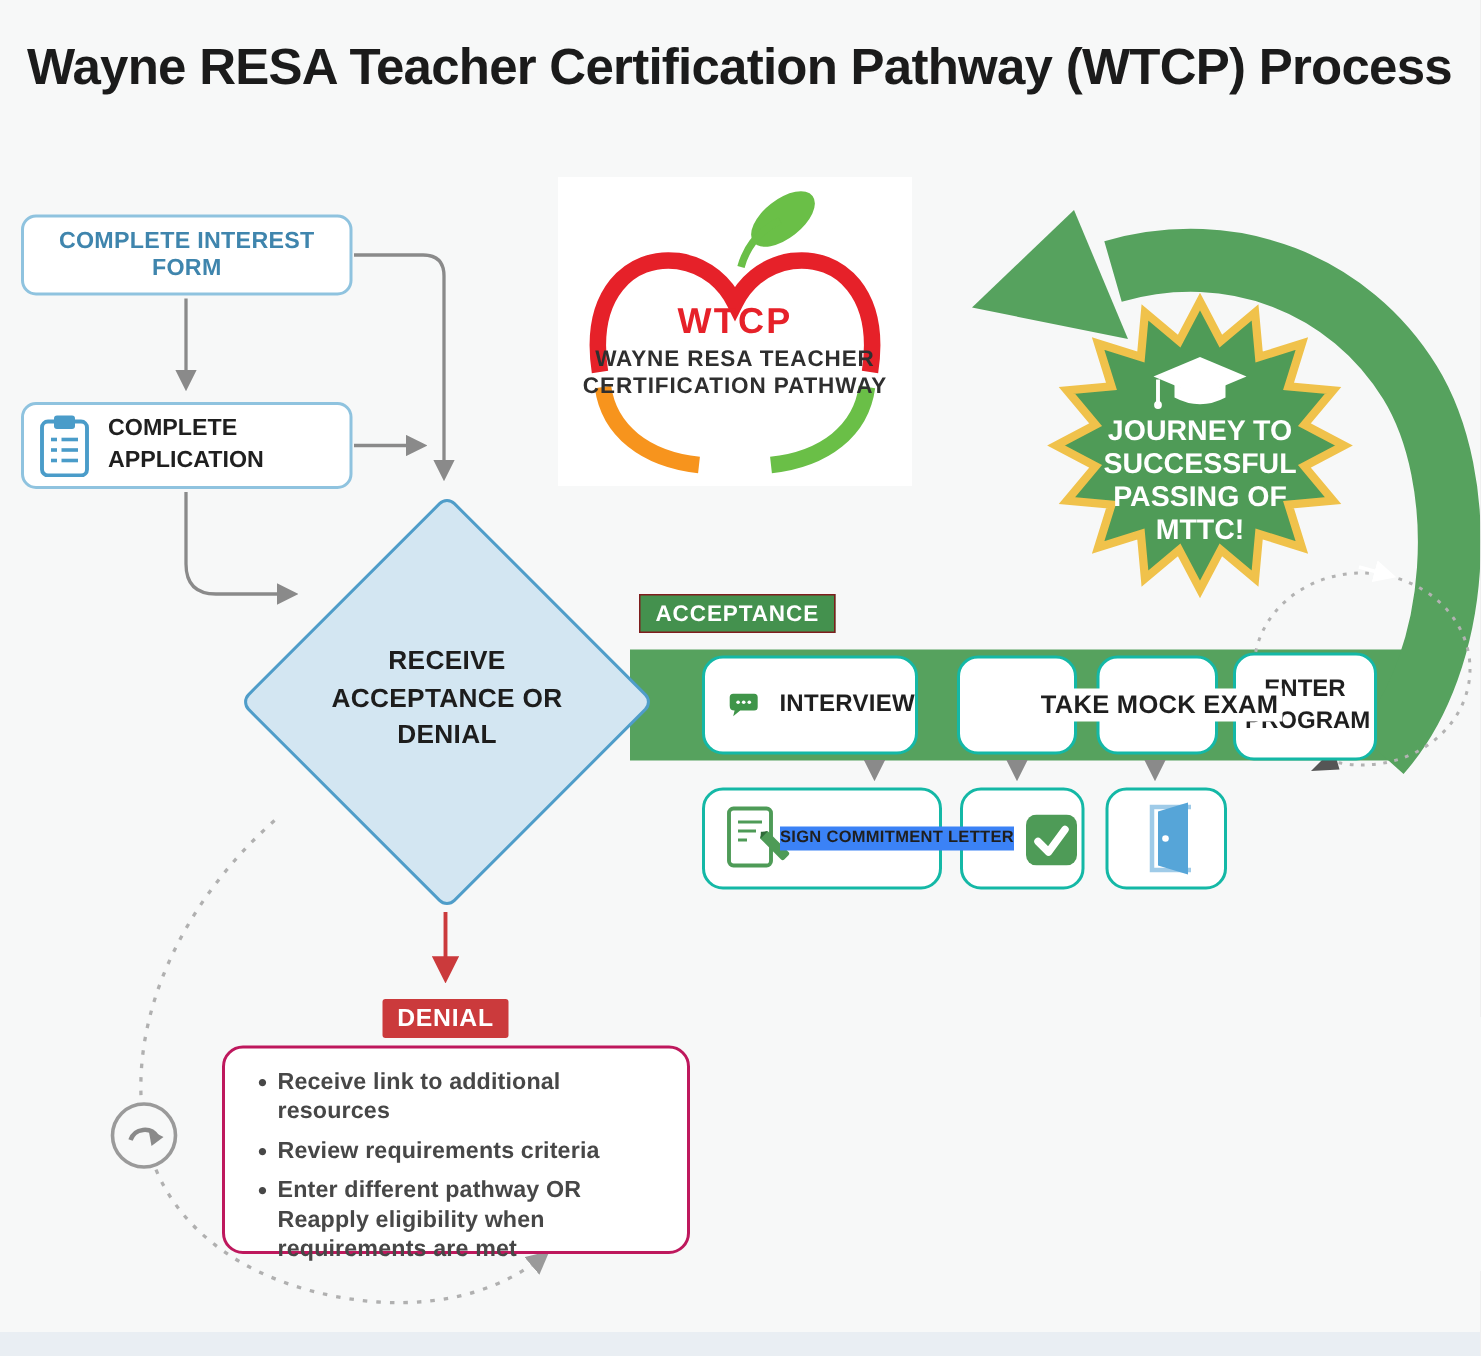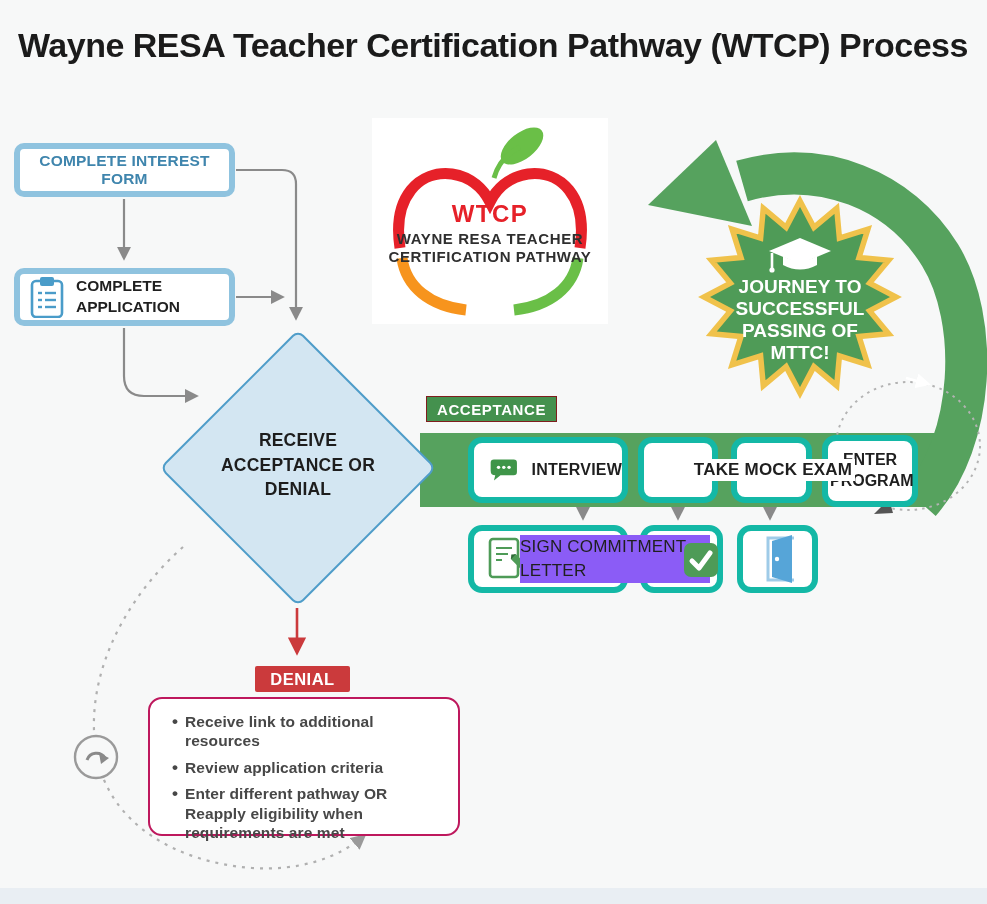--- a/index.html
+++ b/index.html
@@ -10,21 +10,21 @@
   }
   .abs{position:absolute;}
   
   .title{
     left:18px;top:26px;width:950px;
     font-size:34px;font-weight:700;letter-spacing:-0.5px;color:#1b1b1b;
     z-index:5;
   }
   
   .fbox{
-    background:#ffffff;border:6px solid #14b8a6;border-radius:12px;
+    background:#ffffff;border:2px solid #14b8a6;border-radius:12px;
     box-sizing:border-box;display:flex;align-items:center;justify-content:center;
     z-index:4;
   }
   .box-interest{left:14px;top:143px;width:221px;height:54px;border-radius:10px;border-color:#8fc3df;}
   .box-interest .lbl{color:#3f85ad;font-weight:700;font-size:15.5px;letter-spacing:0.2px;text-align:center;}
   .box-application{left:14px;top:268px;width:221px;height:58px;border-radius:10px;border-color:#8fc3df;justify-content:flex-start;padding-left:10px;}
   .box-application .lbl{color:#1f1f1f;font-weight:700;font-size:15.5px;line-height:1.35;width:120px;margin-left:12px;}
   
   .diamond{
     left:200px;top:370px;width:196px;height:196px;
@@ -35,44 +35,44 @@
     left:218px;top:428px;width:160px;text-align:center;z-index:4;
     font-weight:700;font-size:17.5px;line-height:1.4;color:#1d1d1d;letter-spacing:0.2px;
   }
   
   .band{left:420px;top:433px;width:516px;height:74px;background:#56a25e;z-index:1;}
   .tag-acceptance{
     left:426px;top:396px;width:131px;height:26px;background:#44914e;z-index:4;
     color:#ffffff;font-weight:700;font-size:15px;letter-spacing:0.6px;
     display:flex;align-items:center;justify-content:center;border:1px solid #7f1d1d;box-sizing:border-box;
   }
-  .box-interview{left:468px;top:437px;width:160px;height:66px;border-radius:14px;justify-content:flex-start;padding-left:16px;}
+  .box-interview{left:468px;top:437px;width:144px;height:66px;border-radius:14px;justify-content:flex-start;padding-left:16px;}
   .box-interview .lbl{color:#1f1f1f;font-weight:700;font-size:16px;margin-left:14px;letter-spacing:0.2px;}
   .box-mock-a{left:638px;top:437px;width:80px;height:66px;border-radius:14px;}
   .box-mock-b{left:731px;top:437px;width:81px;height:66px;border-radius:14px;}
   .mock-label{
     left:667px;top:437px;width:212px;height:66px;z-index:5;
     display:flex;align-items:center;justify-content:center;
   }
   .mock-label span{font-weight:700;font-size:17px;color:#1f1f1f;background:#ffffff;padding:1px 3px;letter-spacing:0.2px;}
   .box-enter{left:822px;top:435px;width:96px;height:72px;border-radius:14px;}
   .box-enter .lbl{font-weight:700;font-size:16px;color:#1f1f1f;text-align:center;line-height:1.3;width:80px;}
   
   .box-sign{left:468px;top:525px;width:160px;height:68px;border-radius:14px;justify-content:flex-start;padding-left:14px;}
   .sign-label{
     left:520px;top:534px;width:190px;height:50px;z-index:5;
     display:flex;align-items:center;
   }
-  .sign-label span{font-weight:400;font-size:17px;line-height:1.4;color:#1f1f1f;background:#8b5cf6;letter-spacing:0.2px;}
+  .sign-label span{font-weight:700;font-size:11px;line-height:1.4;color:#1f1f1f;background:#3b82f6;letter-spacing:0.2px;}
   .box-check{left:640px;top:525px;width:83px;height:68px;border-radius:14px;}
   .box-door{left:737px;top:525px;width:81px;height:68px;border-radius:14px;}
   .check-icon-wrap{left:684px;top:543px;width:34px;height:34px;z-index:6;}
   
   .tag-denial{
-    left:255px;top:666px;width:95px;height:26px;background:#cb3a3c;z-index:4;border-radius:2px;
+    left:255px;top:666px;width:84px;height:26px;background:#cb3a3c;z-index:4;border-radius:2px;
     color:#ffffff;font-weight:700;font-size:16.5px;letter-spacing:0.5px;
     display:flex;align-items:center;justify-content:center;
   }
   .bullets-box{
     left:148px;top:697px;width:312px;height:139px;z-index:4;
     background:#ffffff;border:2px solid #be185d;border-radius:14px;box-sizing:border-box;
     padding:13px 14px 8px 22px;
   }
   .bullets-box ul{margin:0;padding:0;list-style:none;}
   .bullets-box li{
@@ -217,21 +217,21 @@
     </svg>
   </div>
 
   <div class="abs tag-denial">
     <span>DENIAL</span>
   </div>
 
   <div class="abs bullets-box">
     <ul>
       <li>Receive link to additional resources</li>
-      <li>Review application criteria</li>
+      <li>Review requirements criteria</li>
       <li style="width:240px;">Enter different pathway OR Reapply eligibility when requirements are met</li>
     </ul>
   </div>
 
   <svg class="abs logo-box" width="236" height="206" viewBox="0 0 236 206">
     <rect x="0" y="0" width="236" height="206" fill="#ffffff"></rect>
     <ellipse cx="150" cy="28" rx="25" ry="13" transform="rotate(-38 150 28)" fill="#6abf47"></ellipse>
     <path d="M 122 60 C 126 45 136 35 148 29" fill="none" stroke="#6abf47" stroke-width="5"></path>
     <path d="M 28 130 C 20 78 48 52 80 56 C 100 59 112 72 118 84 C 124 72 136 59 156 56 C 188 52 216 78 208 130" fill="none" stroke="#e62129" stroke-width="11"></path>
     <path d="M 30 140 C 34 169 58 188 94 192" fill="none" stroke="#f7941d" stroke-width="11"></path>

